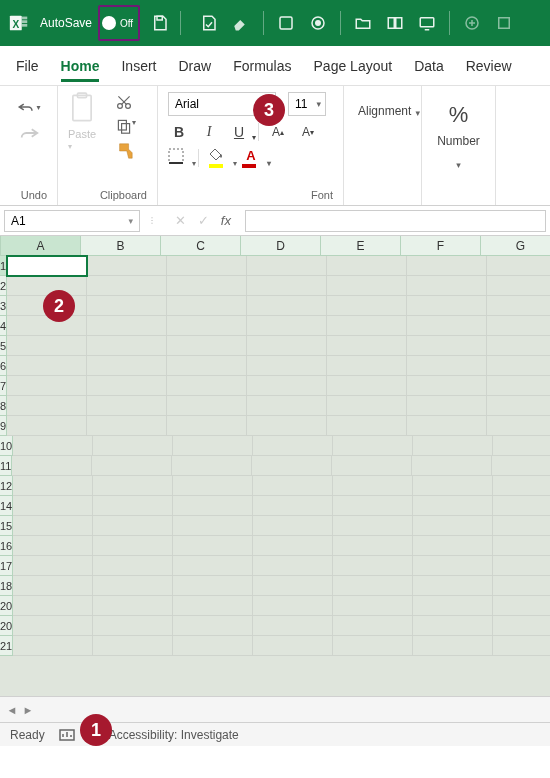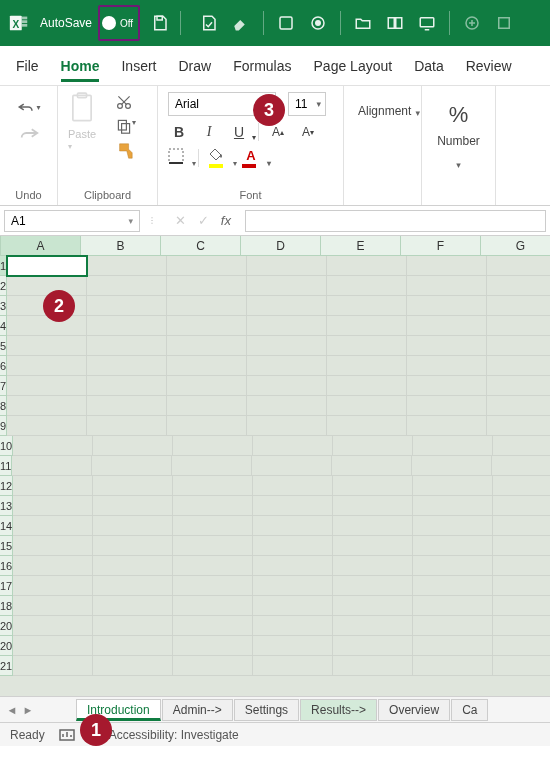--- a/index.html
+++ b/index.html
@@ -18,21 +18,21 @@
   .qat-icon { width: 20px; height: 20px; display: flex; align-items: center; justify-content: center; color: #fff; opacity: 0.9; }
 
   
   .tabs { height: 40px; display: flex; align-items: center; gap: 22px; padding-left: 16px; background: #fff; border-bottom: 1px solid #e1e1e1; }
   .tab { font-size: 14px; color: #333; cursor: pointer; padding: 8px 0; }
   .tab.active { color: #0f7a3e; font-weight: 600; border-bottom: 3px solid #0f7a3e; padding-bottom: 5px; }
 
   
   .ribbon { height: 120px; display: flex; background: #fff; border-bottom: 1px solid #d0d0d0; }
   .group { border-right: 1px solid #e1e1e1; padding: 6px 10px 4px; display: flex; flex-direction: column; justify-content: space-between; }
-  .group-label { text-align: center; font-size: 11px; color: #666; margin-top: 1px; }
+  .group-label { text-align: right; font-size: 11px; color: #666; margin-top: 1px; }
   .undo-group { width: 58px; }
   .undo-icons { display: flex; flex-direction: column; gap: 8px; align-items: center; padding-top: 6px; }
   .undo-icons .ricon { width: 24px; height: 18px; color: #666; display:flex; align-items:center; justify-content:center;}
   .clip-group { width: 100px; }
   .clip-body { display: flex; gap: 6px; }
   .paste-big { width: 42px; display: flex; flex-direction: column; gap: 2px; opacity: 0.5; }
   .paste-big .clipb { width: 28px; height: 34px; color:#999; }
   .paste-big span { font-size: 11px; color: #888; }
   .clip-side { display: flex; flex-direction: column; gap: 6px; padding-top: 2px; }
   .clip-side .ricon { width: 20px; height: 18px; color: #666; display:flex; }
@@ -444,30 +444,20 @@
         <div class="rowh">12</div>
         <div class="cell"></div>
         <div class="cell"></div>
         <div class="cell"></div>
         <div class="cell"></div>
         <div class="cell"></div>
         <div class="cell"></div>
         <div class="cell"></div>
       </div>
       <div class="row">
-        <div class="rowh">13</div>
-        <div class="cell"></div>
-        <div class="cell"></div>
-        <div class="cell"></div>
-        <div class="cell"></div>
-        <div class="cell"></div>
-        <div class="cell"></div>
-        <div class="cell"></div>
-      </div>
-      <div class="row">
         <div class="rowh">14</div>
         <div class="cell"></div>
         <div class="cell"></div>
         <div class="cell"></div>
         <div class="cell"></div>
         <div class="cell"></div>
         <div class="cell"></div>
         <div class="cell"></div>
       </div>
       <div class="row">
@@ -540,28 +530,20 @@
         <div class="cell"></div>
         <div class="cell"></div>
       </div>
     </div>
 </div>
 
 <div class="sheetbar">
   <div class="navbtn">◄</div>
   <div class="navbtn">►</div>
   <div style="width:40px"></div>
-  <div id="sheet-tabs" style="display:flex;">
-      <div class="sheettab active">Introduction</div>
-      <div class="sheettab">Admin--&gt;</div>
-      <div class="sheettab">Settings</div>
-      <div class="sheettab green">Results--&gt;</div>
-      <div class="sheettab">Overview</div>
-      <div class="sheettab">Ca</div>
-    </div>
 </div>
 
 <div class="statusbar">
   <span>Ready</span>
   <span class="sicon"><svg viewBox="0 0 16 16" width="16" height="16" fill="none" stroke="#666" stroke-width="1.5">
         <rect x="1" y="3" width="14" height="10"></rect>
         <path d="M4 10V7M8 10V5M12 10V8"></path>
       </svg></span>
   <span style="display:flex;align-items:center;gap:4px">
     <span class="sicon"><svg viewBox="0 0 16 16" width="14" height="14" fill="none" stroke="#666" stroke-width="1.3">

